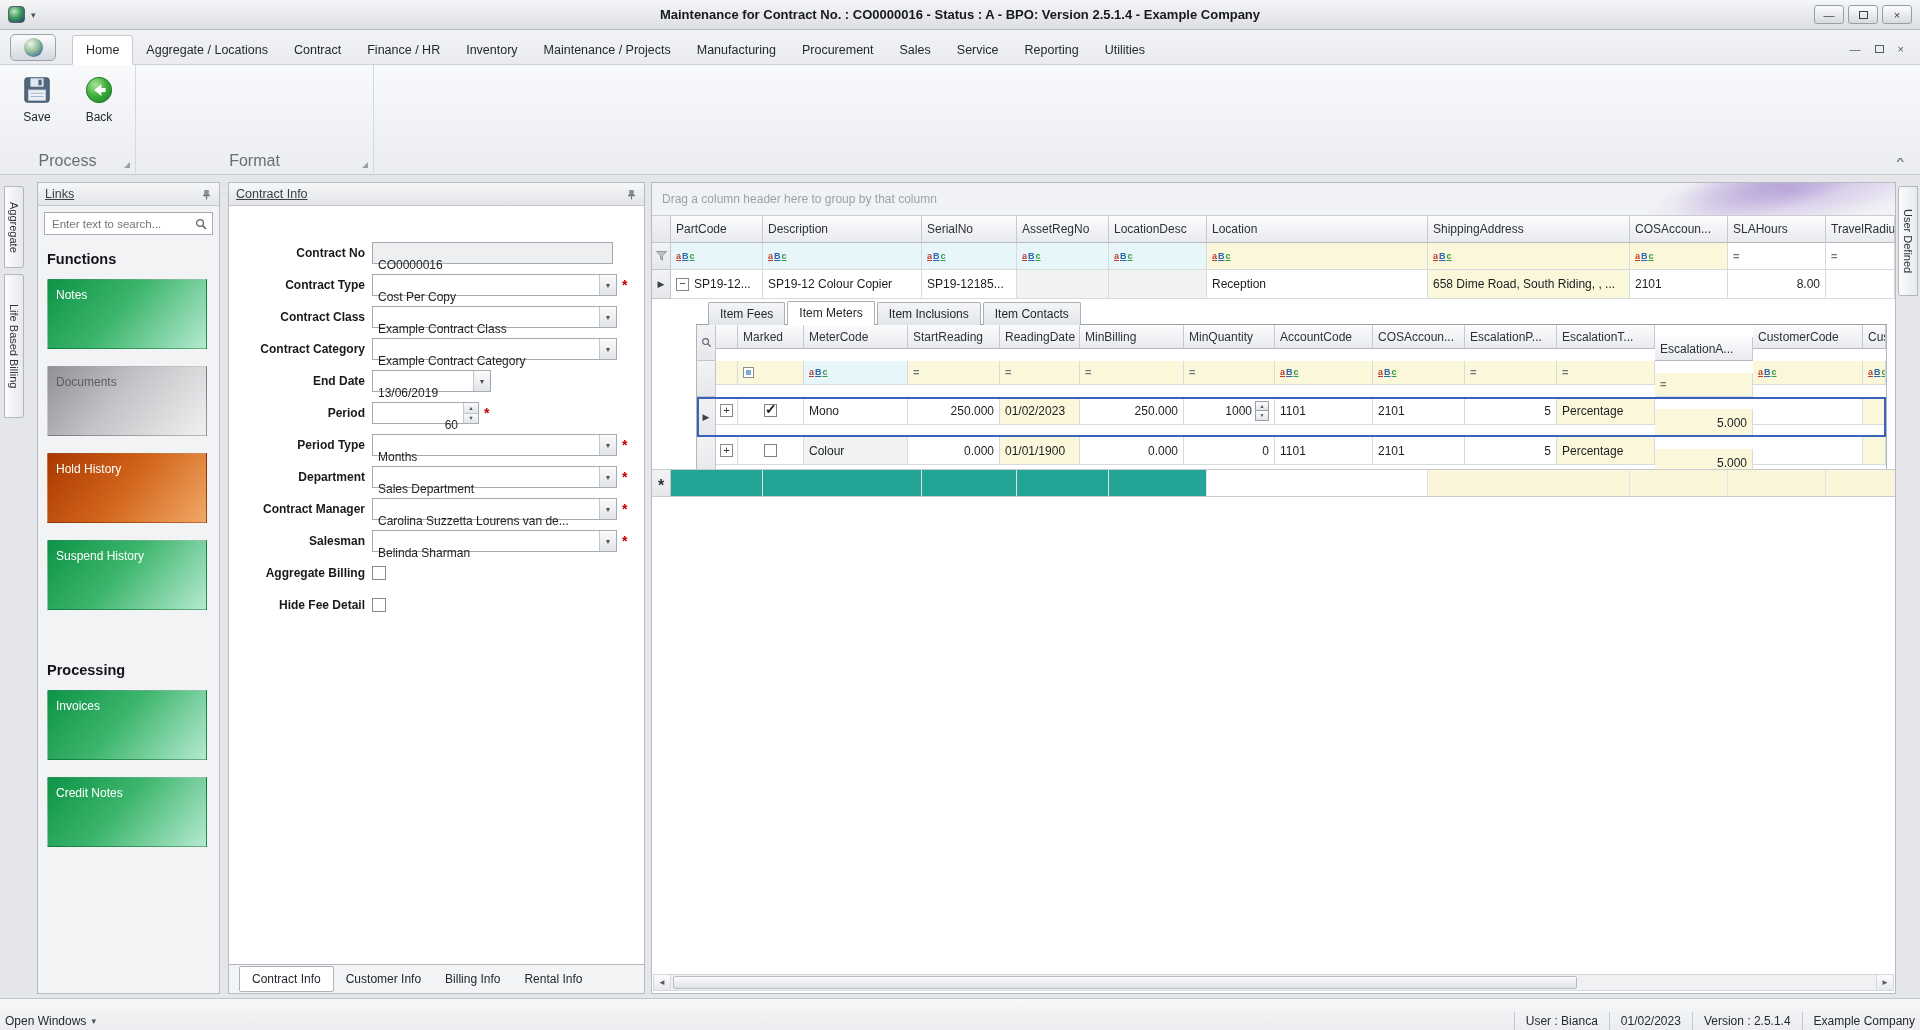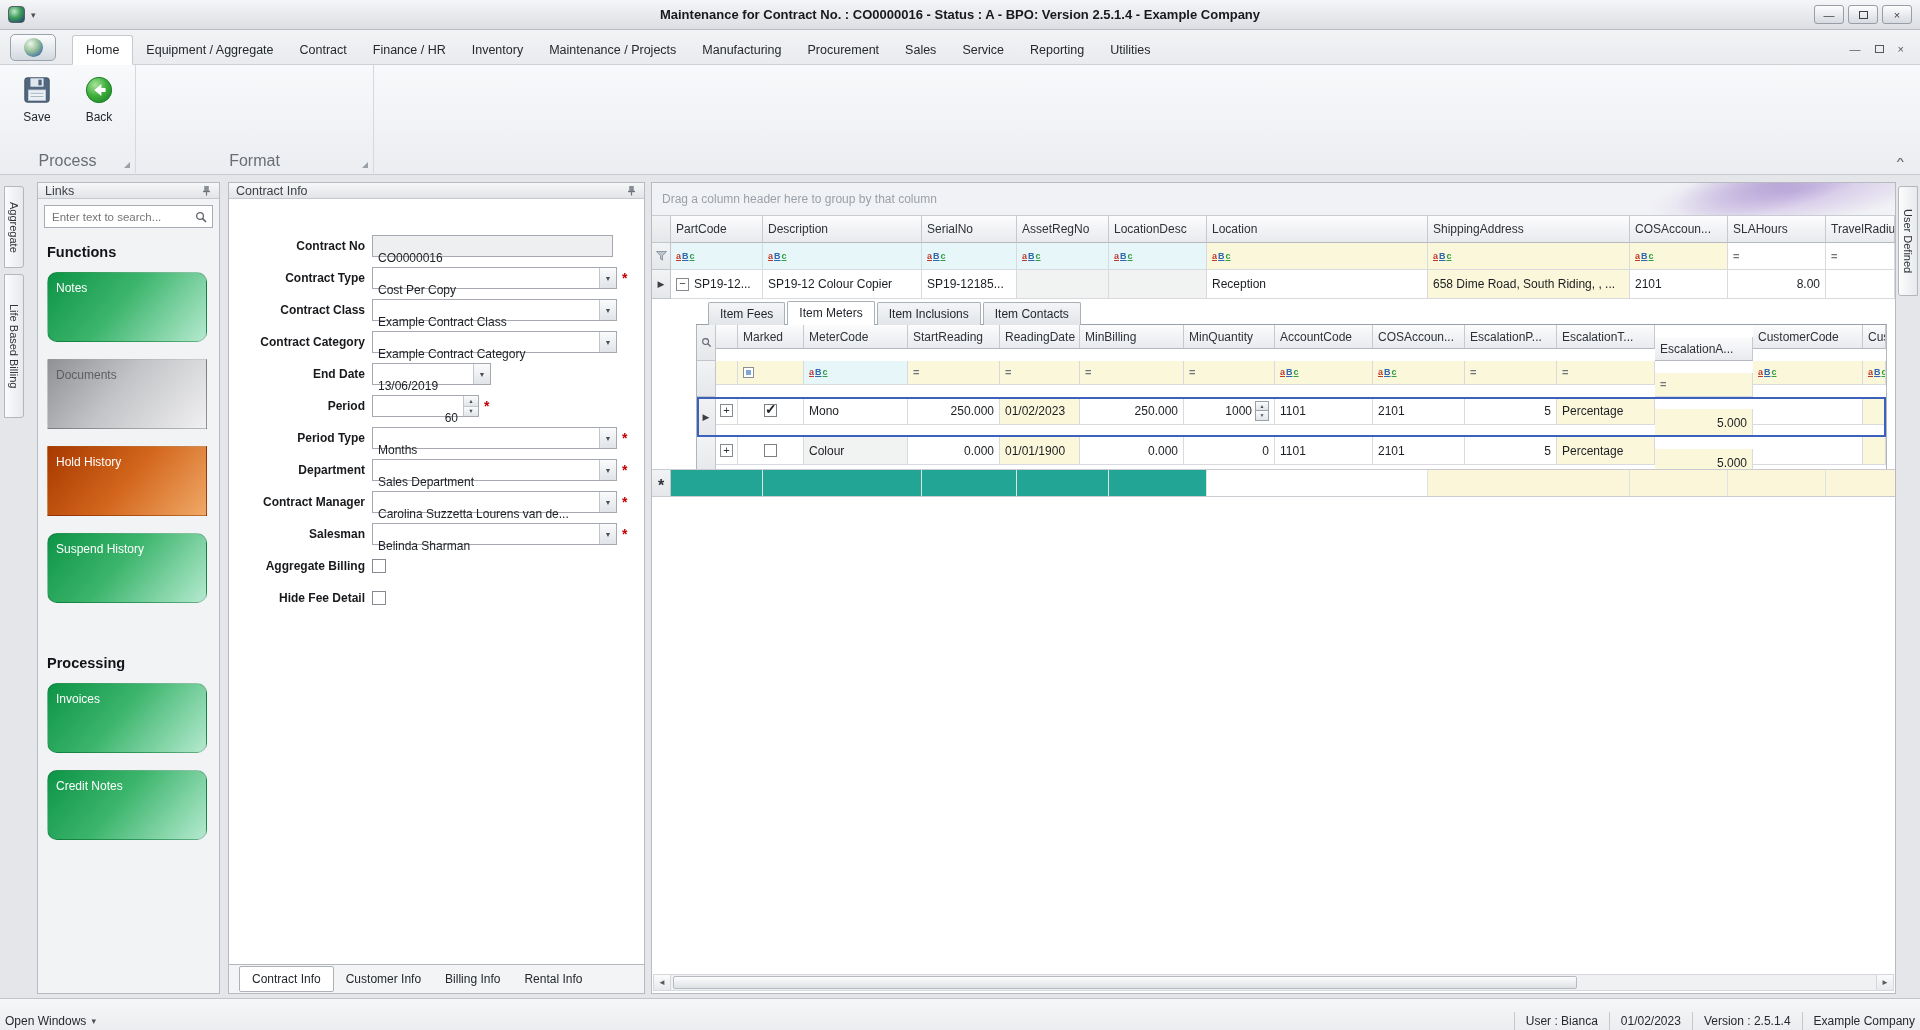--- a/index.html
+++ b/index.html
@@ -41,30 +41,30 @@
   
   .vtab{position:absolute;writing-mode:vertical-rl;background:linear-gradient(90deg,#fcfcfd,#e7e9ec);border:1px solid #b3b7bd;font-size:11px;color:#2f3338;padding:12px 3px;text-align:center;white-space:nowrap;}
   .vtab.left{left:4px;border-radius:0 3px 3px 0;}
   .vtab.right{right:2px;border-radius:3px 0 0 3px;}
   .vtab.t-agg{top:186px;height:82px;}
   .vtab.t-lbb{top:274px;height:144px;}
   .vtab.t-usr{top:186px;height:110px;}
 
   
   .panel{position:absolute;top:182px;height:812px;background:#f2f3f4;border:1px solid #b7bbc1;}
-  .panel-header{height:16px;background:linear-gradient(#f6f7f8,#e2e4e8);border-bottom:1px solid #c5c8cd;display:flex;align-items:center;padding:0 7px;font-size:12.5px;color:#3c4046;}
+  .panel-header{height:23px;background:linear-gradient(#f6f7f8,#e2e4e8);border-bottom:1px solid #c5c8cd;display:flex;align-items:center;padding:0 7px;font-size:12.5px;color:#3c4046;text-decoration:underline;}
   .pin{margin-left:auto;display:flex;align-items:center;}
 
   
   .links-panel{left:37px;width:183px;}
   .searchbox{height:23px;background:#fff;border:1px solid #a9adb3;display:flex;align-items:center;padding:0 5px;margin:6px;}
   .searchbox input{border:none;outline:none;flex:1;font-size:11.5px;color:#555;font-family:inherit;background:transparent;min-width:0;}
   .lheading{font-weight:bold;font-size:14.5px;color:#121418;margin:16px 0 12px 9px;}
   .lbtn{width:160px;height:70px;margin:0 0 17px 9px;padding:8px 8px;font-size:12px;color:#fff;border:1px solid rgba(0,0,0,0.15);cursor:pointer;}
-  .lbtn.green{background:linear-gradient(130deg,#0d9446 0%,#3cb56c 45%,#b5ead0 100%);border-radius:10px;}
+  .lbtn.green{background:linear-gradient(130deg,#0d9446 0%,#3cb56c 45%,#b5ead0 100%);}
   .lbtn.silver{background:linear-gradient(130deg,#909194 0%,#c3c4c7 45%,#f0f0f1 100%);color:#5c5e61;}
   .lbtn.orange{background:linear-gradient(130deg,#a83800 0%,#d3661c 50%,#f0a968 100%);}
 
   
   .contract-panel{left:228px;width:417px;background:#fff;}
   .cform{position:relative;padding-top:36px;}
   .frow{display:flex;align-items:center;height:22px;margin-bottom:10px;}
   .flabel{width:136px;text-align:right;font-weight:bold;font-size:12px;color:#17191c;margin-right:7px;flex:none;}
   .fbox{height:22px;border:1px solid #a6aab0;background:#fff;display:flex;align-items:center;font-size:12px;color:#1c1f23;}
   .ftext{width:241px;background:#edeff0;}
@@ -186,21 +186,21 @@
         </div>
       <div class="winbtn">×</div>
     </div>
   </div>
 
   <div class="ribbon-tabs">
     <div class="orb">
         <div class="orb-sphere"></div>
       </div>
     <span class="rtab active">Home</span>
-    <span class="rtab">Equipment / Aggregate</span>
+    <span class="rtab">Aggregate / Locations</span>
     <span class="rtab">Contract</span>
     <span class="rtab">Finance / HR</span>
     <span class="rtab">Inventory</span>
     <span class="rtab">Maintenance / Projects</span>
     <span class="rtab">Manufacturing</span>
     <span class="rtab">Procurement</span>
     <span class="rtab">Sales</span>
     <span class="rtab">Service</span>
     <span class="rtab">Reporting</span>
     <span class="rtab">Utilities</span>

